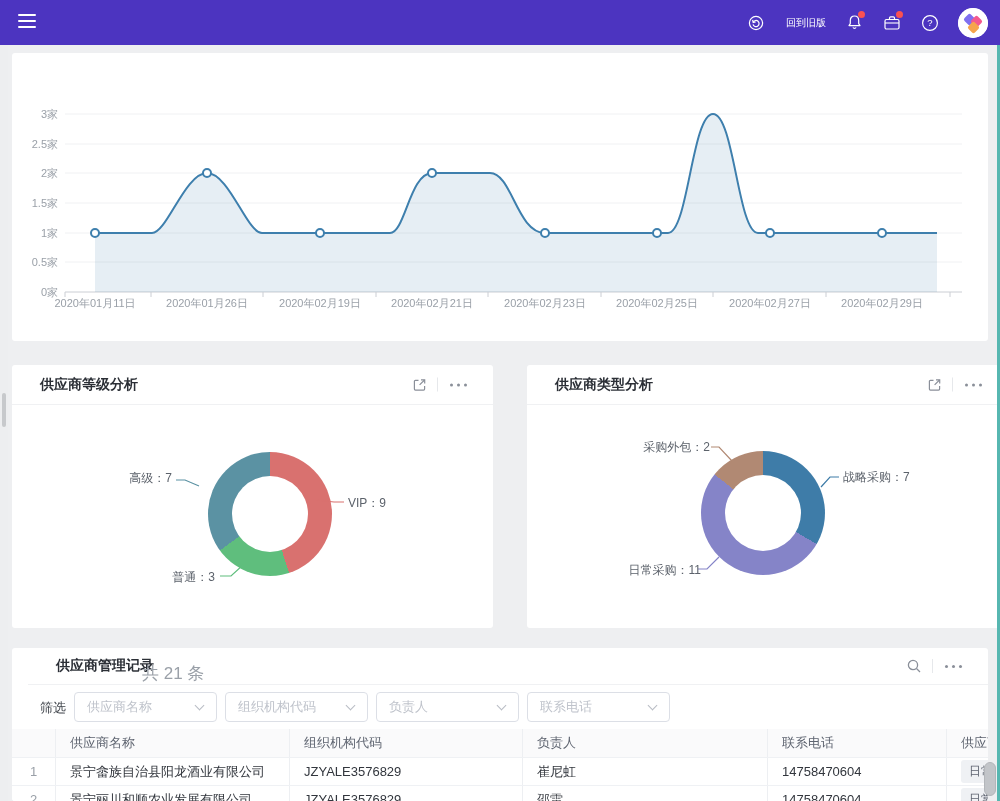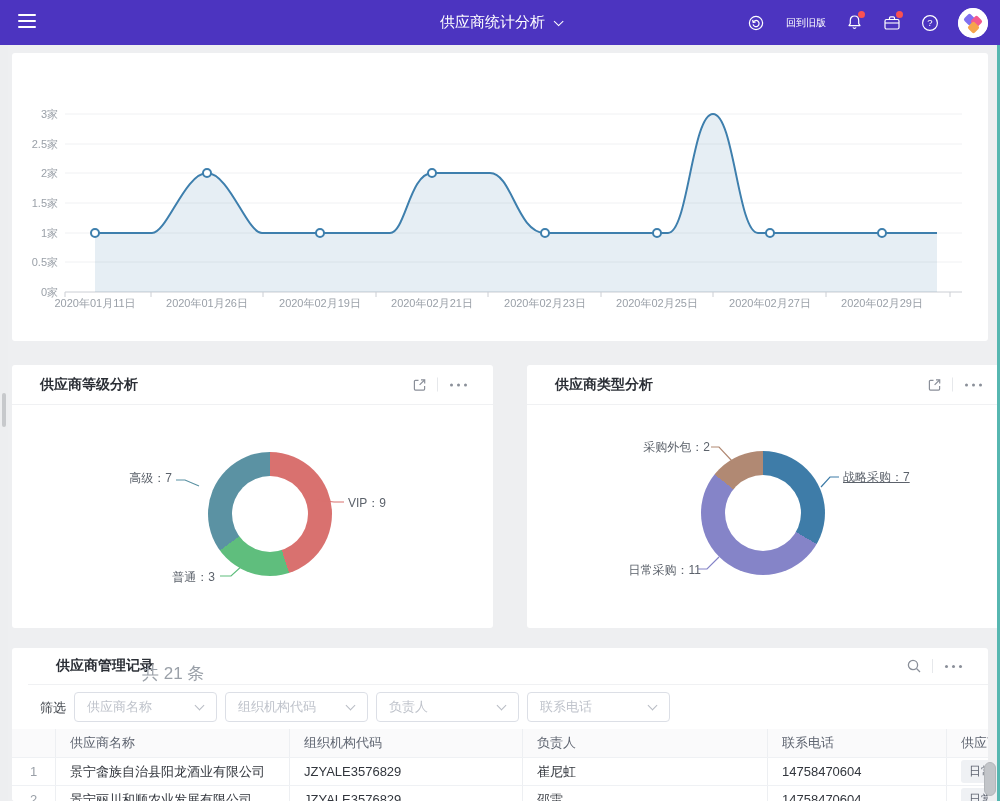--- a/index.html
+++ b/index.html
@@ -68,23 +68,20 @@
 <body>
 
 <div class="page">
 
   <div class="topbar">
     <div class="hamburger">
         <span></span>
         <span></span>
         <span></span>
       </div>
-    <div class="topbar-title">
-      <span>供应商统计分析</span><span class="chev"></span>
-    </div>
     <div class="top-right">
       <div class="back-old">
         <svg width="16" height="16" viewBox="0 0 16 16">
             <circle cx="8" cy="8" r="6.6" fill="none" stroke="#fff" stroke-width="1.2"></circle>
             <path d="M5.2 7.2 A3.1 3.1 0 1 1 5 9.4" fill="none" stroke="#fff" stroke-width="1.2"></path>
             <path d="M4.6 4.9 L5.2 7.4 L7.6 6.8" fill="none" stroke="#fff" stroke-width="1.2"></path>
           </svg>
         <span>回到旧版</span>
       </div>
       <div class="icon-btn">
@@ -233,21 +230,21 @@
       </div>
     </div>
     <div class="donut" style="left: 174px; top: 86px; background: conic-gradient(rgb(62, 124, 168) 0deg, rgb(62, 124, 168) 120deg, rgb(133, 132, 200) 120deg, rgb(133, 132, 200) 308.571deg, rgb(177, 137, 115) 308.571deg, rgb(177, 137, 115) 360deg);"></div>
     <div class="donut-hole" style="left:198px; top:110px;"></div>
     <svg class="lead-svg" viewBox="0 0 481 223">
       <polyline points="205,56 192,42 184,42" fill="none" stroke-width="1.2" stroke="#B18973"></polyline>
       <polyline points="294,82 303,72 312,72" fill="none" stroke-width="1.2" stroke="#3E7CA8"></polyline>
       <polyline points="192,152 180,164 171,164" fill="none" stroke-width="1.2" stroke="#8584C8"></polyline>
     </svg>
     <div class="callout" style="right:298px; top:74px;">采购外包：2</div>
-    <div class="callout" style="left:316px; top:104px;text-decoration:underline;">战略采购：7</div>
+    <div class="callout" style="left:316px; top:104px;">战略采购：7</div>
     <div class="callout" style="right:307px; top:197px;">日常采购：11</div>
   </div>
 
   <div class="card card-records">
     <div class="chead" style="height:37px;margin-left:16px;">
       <span class="ctitle">供应商管理记录</span>
       <span class="count-label">共 21 条</span>
       <div class="head-tools">
         <span class="tool-ic">
           <svg width="16" height="16" viewBox="0 0 16 16">

